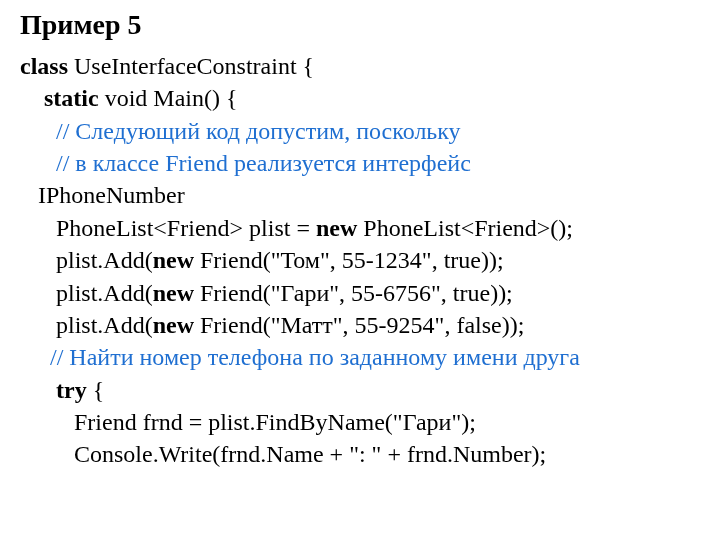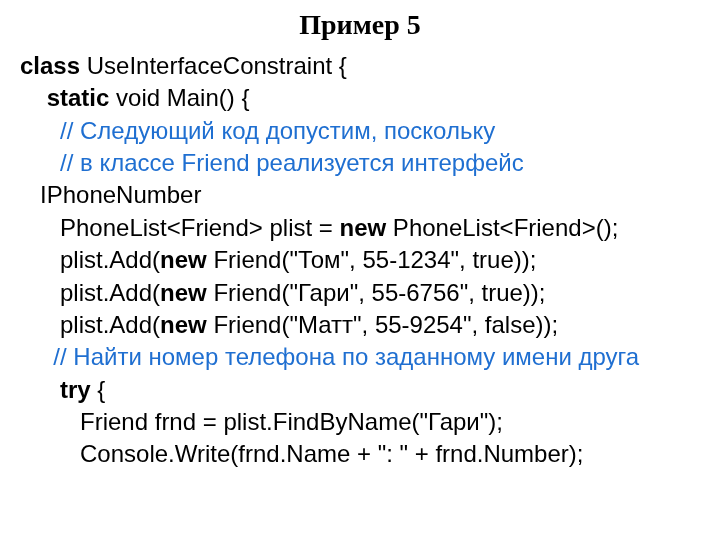--- a/index.html
+++ b/index.html
@@ -11,28 +11,28 @@
     font-family: "Times New Roman", Times, serif;
     font-size: 24px;
     color: #000;
     line-height: 1.35;
     overflow: hidden;
   }
   .slide {
     padding: 6px 20px 0 20px;
   }
   .title {
-    text-align: center;
+    text-align: left;
     font-weight: bold;
     font-size: 28px;
     margin-bottom: 6px;
   }
   .code {
     white-space: pre;
-    font-family: Liberation Sans, sans-serif;
+    font-family: Liberation Serif, serif;
   }
   .kw { font-weight: bold; }
   .cm { color: #1f6fd1; }
 </style>
 </head>
 <body>
 
 <div class="slide">
   <div class="title">Пример 5</div>
   <div class="code"><span class="kw">class</span><span> UseInterfaceConstraint {</span>

